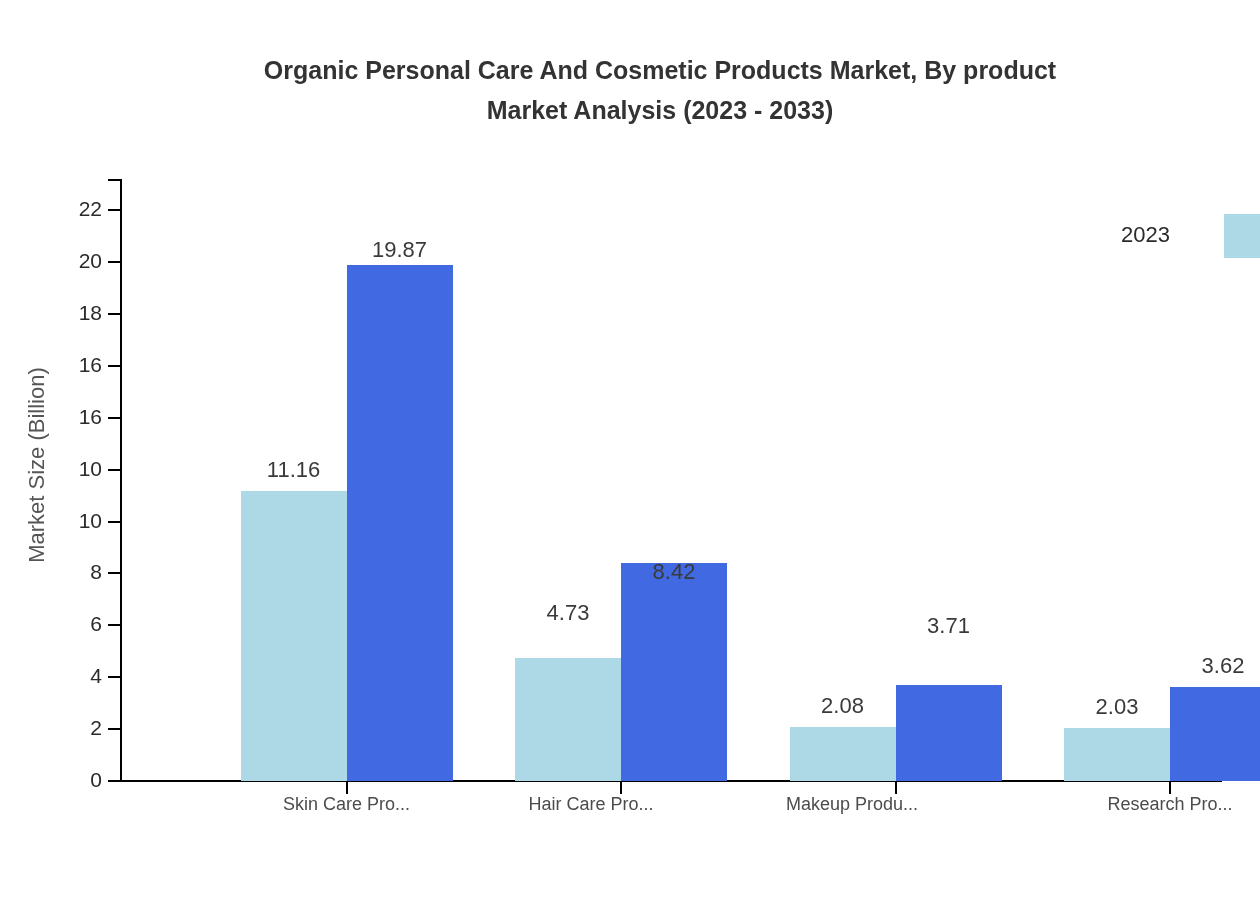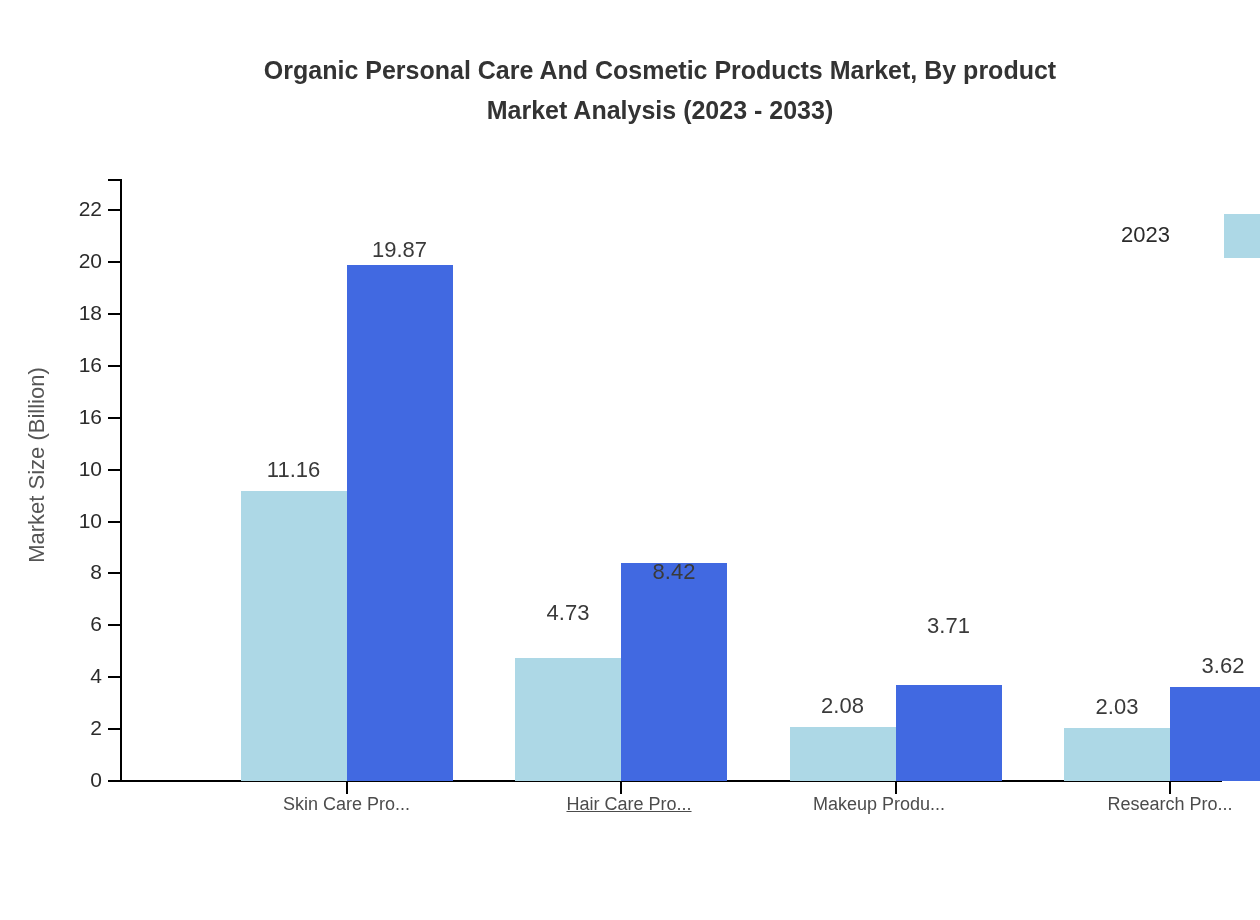--- a/index.html
+++ b/index.html
@@ -248,23 +248,23 @@
       </div>
       <div class="ytick" style="top: 210.138px;">
         <div class="tick-mark"></div>
         <div class="tick-label">22</div>
       </div>
     </div>
   <div id="xtick-layer">
       <div class="xtick-mark" style="left: 345.5px;"></div>
       <div class="xtick-label" style="left: 346.5px;">Skin Care Pro...</div>
       <div class="xtick-mark" style="left: 620px;"></div>
-      <div class="xtick-label" style="left: 629px; text-decoration: underline;">Hair Care Pro...</div>
+      <div class="xtick-label" style="left: 591px;">Hair Care Pro...</div>
       <div class="xtick-mark" style="left: 894.5px;"></div>
-      <div class="xtick-label" style="left: 879px;">Makeup Produ...</div>
+      <div class="xtick-label" style="left: 852px;">Makeup Produ...</div>
       <div class="xtick-mark" style="left: 1169px;"></div>
       <div class="xtick-label" style="left: 1170px;">Research Pro...</div>
     </div>
   <div id="bars-layer">
       <div class="bar" title="Skin Care Pro... 2023: 11.16" style="left: 240.5px; top: 491.417px; width: 106px; height: 289.583px; background: rgb(173, 216, 230);"></div>
       <div class="bar-value" style="left: 293.5px; top: 457.417px;">11.16</div>
       <div class="bar" title="Skin Care Pro... 2033: 19.87" style="left: 346.5px; top: 265.408px; width: 106px; height: 515.592px; background: rgb(65, 105, 225);"></div>
       <div class="bar-value" style="left: 399.5px; top: 231.408px; margin-top: 6px;">19.87</div>
       <div class="bar" title="Hair Care Pro... 2023: 4.73" style="left: 515px; top: 658.265px; width: 106px; height: 122.735px; background: rgb(173, 216, 230);"></div>
       <div class="bar-value" style="left: 568px; top: 600px;">4.73</div>

